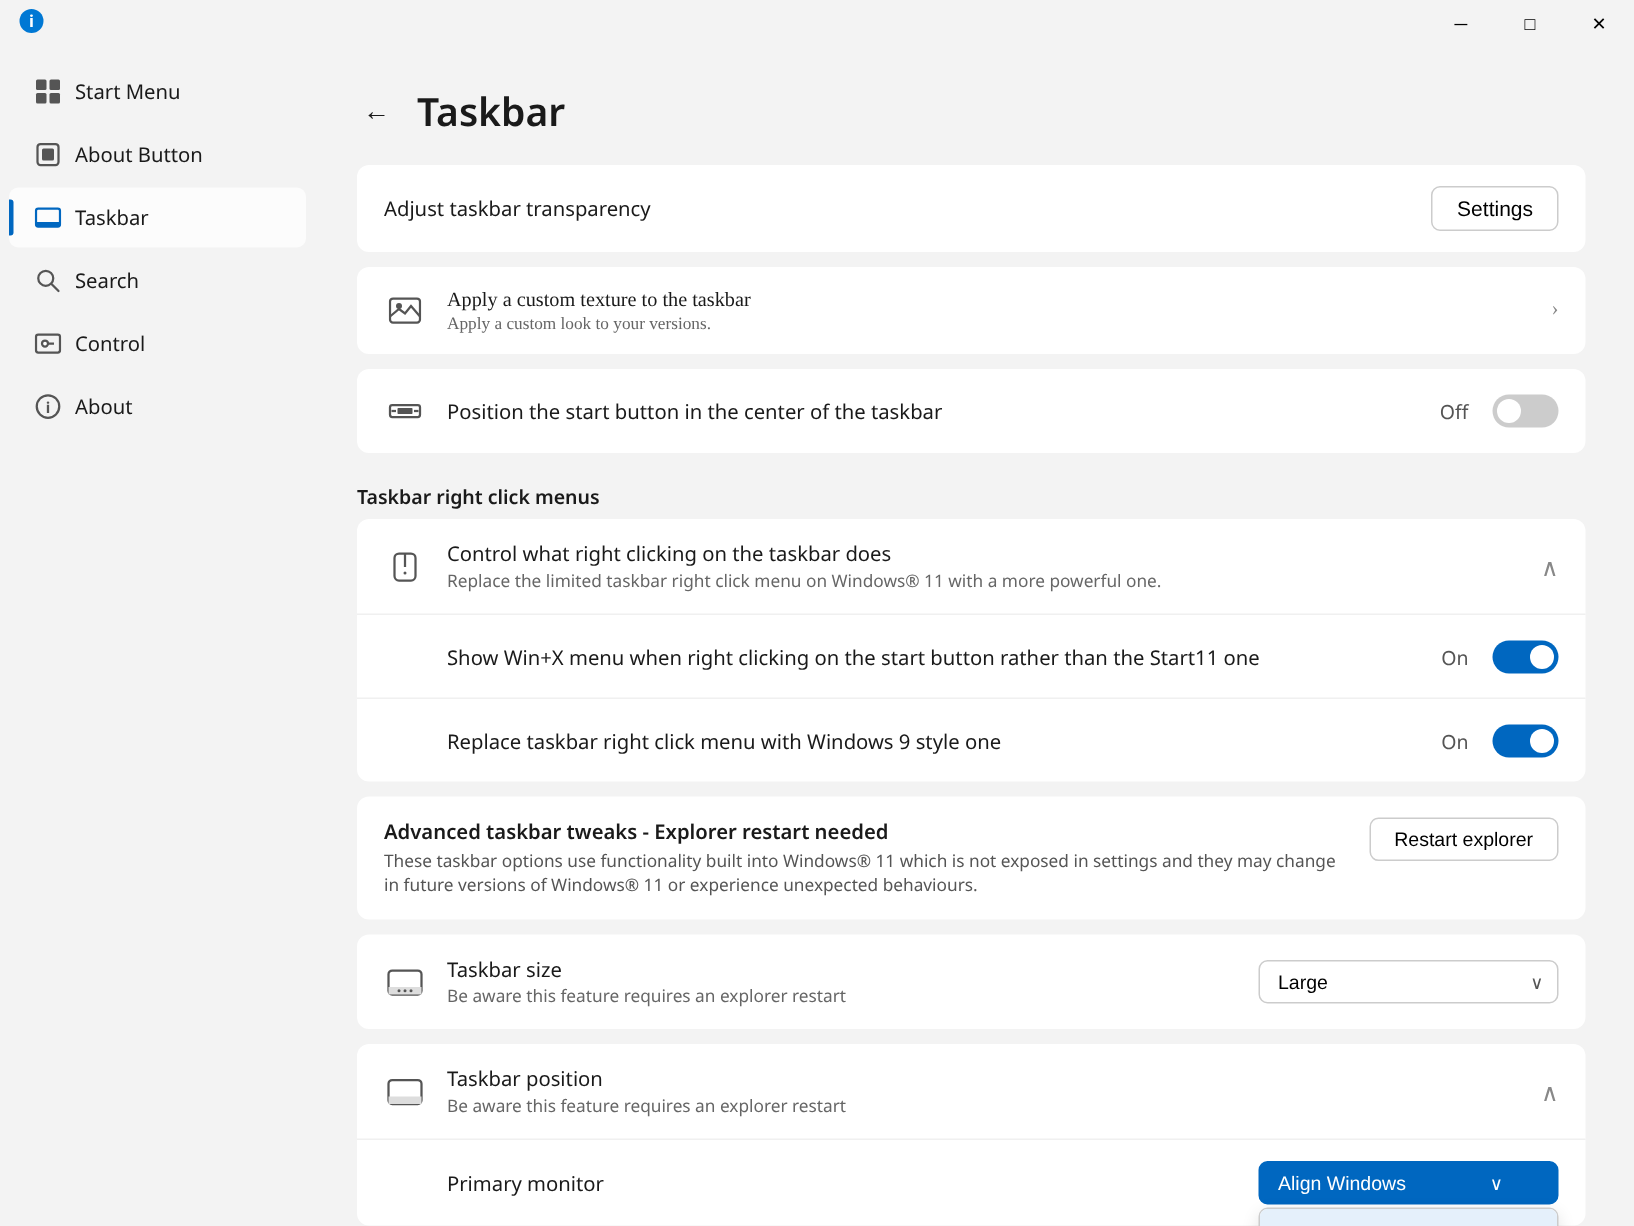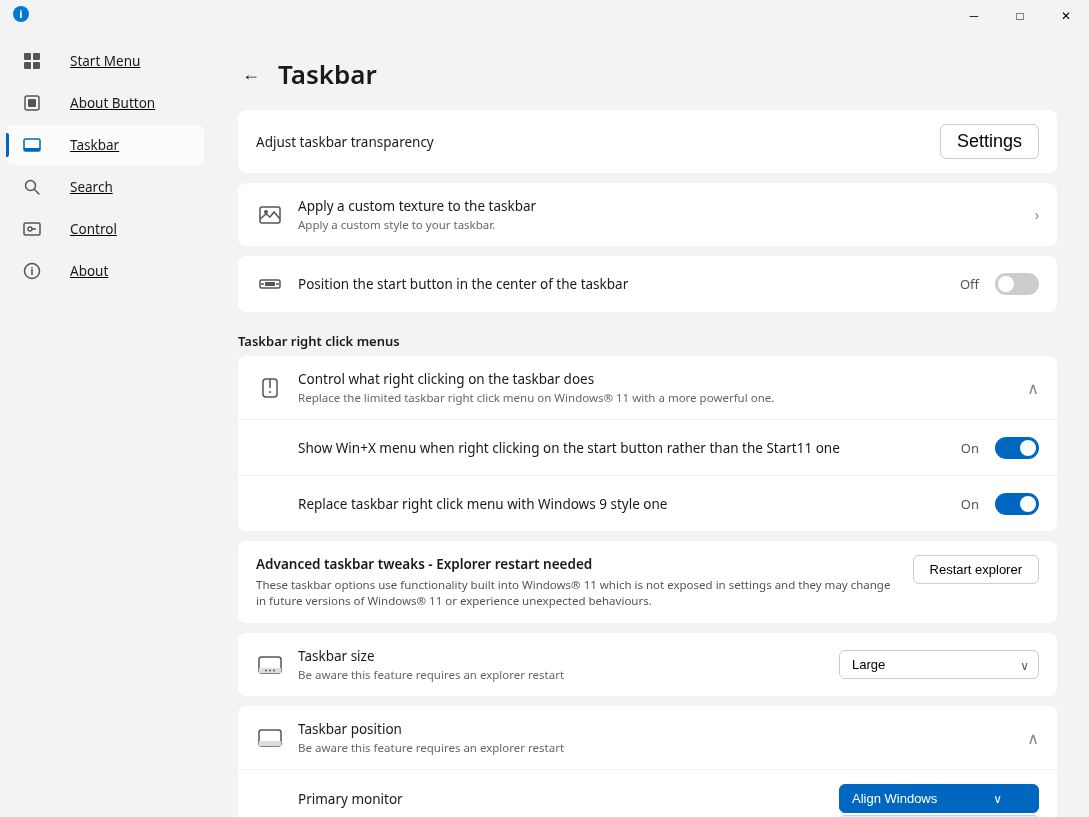--- a/index.html
+++ b/index.html
@@ -61,27 +61,26 @@
       width: 210px;
       background: #f3f3f3;
       padding: 8px 0;
       flex-shrink: 0;
       display: flex;
       flex-direction: column;
     }
     .sidebar-item {
       display: flex;
       align-items: center;
-      gap: 28px;
+      gap: 8px;
       padding: 10px 16px;
       cursor: pointer;
       border-radius: 6px;
       margin: 1px 6px;
       position: relative;
-      text-decoration: underline;
     }
     .sidebar-item.active {
       background: rgba(255,255,255,0.7);
     }
     .sidebar-item.active::before {
       content: '';
       position: absolute;
       left: 0;
       top: 20%;
       height: 60%;
@@ -191,21 +190,21 @@
       gap: 10px;
       flex-shrink: 0;
     }
 
     
     .btn-outline {
       border: 1px solid #ccc;
       background: white;
       border-radius: 6px;
       padding: 6px 16px;
-      font-size: 18px;
+      font-size: 14px;
       cursor: pointer;
     }
 
     .btn-primary {
       border: 1px solid #ccc;
       background: white;
       border-radius: 6px;
       padding: 6px 16px;
       font-size: 13px;
       cursor: pointer;
@@ -449,31 +448,31 @@
           <div class="card-row-text">
             <div class="card-row-title">Adjust taskbar transparency</div>
           </div>
           <div class="card-row-action">
             <button class="btn-outline">Settings</button>
           </div>
         </div>
       </div>
 
       <div class="card">
-        <div class="card-row" style="cursor:pointer;">
+        <div class="card-row" style="cursor:pointer;font-family:Liberation Serif, serif;">
           <div class="card-row-icon">
             <svg width="22" height="22" viewBox="0 0 22 22" fill="none">
               <rect x="1" y="3" width="20" height="16" rx="2" stroke="#555" stroke-width="1.5" fill="none"></rect>
               <path d="M1 15 L7 10 L11 13 L15 8 L21 15" stroke="#555" stroke-width="1.5" fill="none"></path>
               <circle cx="7" cy="8" r="2" fill="#555"></circle>
             </svg>
           </div>
           <div class="card-row-text">
             <div class="card-row-title">Apply a custom texture to the taskbar</div>
-            <div class="card-row-desc">Apply a custom style to your taskbar.</div>
+            <div class="card-row-desc">Apply a custom look to your versions.</div>
           </div>
           <div class="card-row-action">
             <span class="chevron">›</span>
           </div>
         </div>
       </div>
 
       <div class="card">
         <div class="card-row">
           <div class="card-row-icon">

